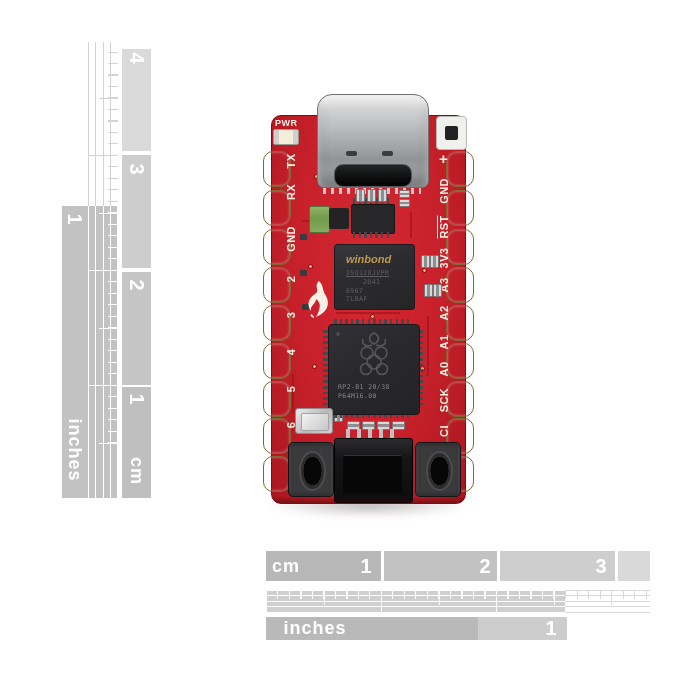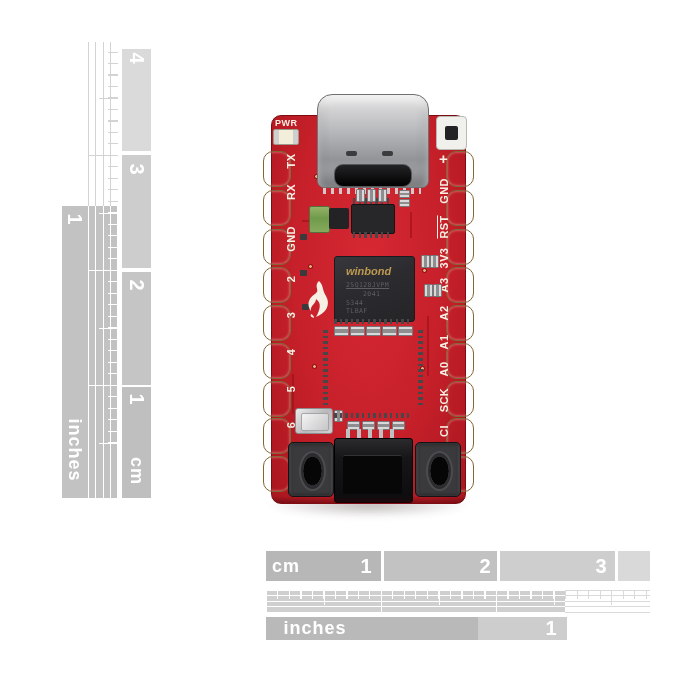--- a/index.html
+++ b/index.html
@@ -224,38 +224,56 @@
     <div class="pvh" style="left:105px;top:305px;width:11px;height:7px;"></div>
     <div class="pvh" style="left:120px;top:305px;width:11px;height:7px;"></div>
     <div class="pv" style="left:62px;top:294px;width:7px;height:10px;"></div>
     <div class="pvd" style="left:28px;top:118px;width:7px;height:6px;"></div>
     <div class="pvd" style="left:28px;top:154px;width:7px;height:6px;"></div>
     <div class="pvd" style="left:30px;top:188px;width:7px;height:6px;"></div>
     <div class="pvd" style="left:124px;top:28px;width:7px;height:6px;"></div>
     <div class="pvd" style="left:60px;top:26px;width:6px;height:7px;"></div>
 
     <div style="position:absolute;left:62px;top:128px;width:79px;height:64px;
-         background:linear-gradient(160deg,#38383c 0%,#2c2c30 40%,#252528 100%);border:1px solid #1b1b1e;border-radius:3px;margin-top:12px;">
+         background:linear-gradient(160deg,#38383c 0%,#2c2c30 40%,#252528 100%);border:1px solid #1b1b1e;border-radius:3px;">
       <div style="position:absolute;left:11px;top:8px;
            font-family:'Liberation Sans',sans-serif;font-weight:bold;font-style:italic;font-size:11px;color:#bd9a50;">winbond</div>
       <div class="chip-txt" style="left:11px;top:24px;color:#5d5e64;text-decoration:underline;">25Q128JVPM</div>
       <div class="chip-txt" style="left:28px;top:33px;color:#5d5e64;">2041</div>
-      <div class="chip-txt" style="left:11px;top:42px;color:#5d5e64;">5344</div>
+      <div class="chip-txt" style="left:11px;top:42px;color:#5d5e64;">6967</div>
       <div class="chip-txt" style="left:11px;top:50px;color:#5d5e64;">TLBAF</div>
     </div>
 
     <svg style="position:absolute;left:33px;top:165px;" width="26" height="37" viewBox="0 0 26 37">
       <path d="M14 0 C8 6 16 9 10 13 C4 17 1 23 6 30 C5 24 11 23 11 18 C17 22 15 29 11 36 C21 32 26 24 21 15 C17 9 19 5 14 0 Z
                M6 33 C8 34 9 35 9 37 C6 36 5 35 6 33 Z" fill="#f6efe4"></path>
     </svg>
 
     <div class="pins-h" style="left:62px;top:203px;width:78px;height:5px;"></div>
     <div class="pins-h" style="left:62px;top:297px;width:78px;height:5px;"></div>
     <div class="pins-v" style="left:51px;top:214px;width:5px;height:77px;"></div>
     <div class="pins-v" style="left:146px;top:214px;width:5px;height:77px;"></div>
+    <div style="position:absolute;left:56px;top:208px;width:90px;height:89px;
+         background:linear-gradient(150deg,#323236 0%,#29292d 45%,#232327 100%);border:1px solid #18181b;border-radius:4px;">
+      <div style="position:absolute;left:7px;top:7px;width:4px;height:4px;border-radius:50%;background:#4b4b4f;"></div>
+      <svg style="position:absolute;left:26px;top:6px;" width="38" height="50" viewBox="0 0 38 50">
+        <g fill="none" stroke="#55565c" stroke-width="1.6">
+          <path d="M19 2 C13 5 13 10 19 13 C25 10 25 5 19 2 Z"></path>
+          <path d="M8 8 C6 14 12 16 17 14"></path>
+          <path d="M30 8 C32 14 26 16 21 14"></path>
+          <circle cx="12" cy="22" r="6"></circle>
+          <circle cx="26" cy="22" r="6"></circle>
+          <circle cx="19" cy="31" r="7"></circle>
+          <circle cx="11" cy="38" r="5.5"></circle>
+          <circle cx="27" cy="38" r="5.5"></circle>
+        </g>
+      </svg>
+      <div class="chip-txt" style="left:9px;top:58px;">RP2-B1  20/38</div>
+      <div class="chip-txt" style="left:9px;top:67px;">P64M16.00</div>
+    </div>
 
     <div style="position:absolute;left:23px;top:292px;width:36px;height:24px;
          background:linear-gradient(135deg,#ececec 0%,#b8b8ba 55%,#d2d2d4 100%);border:1px solid #8c8c8e;border-radius:3px;">
       <div style="position:absolute;left:5px;top:4px;width:26px;height:16px;
            background:linear-gradient(135deg,#f4f4f4,#c6c6c8);border-radius:2px;border:1px solid #a5a5a7;"></div>
     </div>
 
     <div class="btn" style="left:16px;top:326px;">
       <div class="btn-cap"></div>
     </div>

